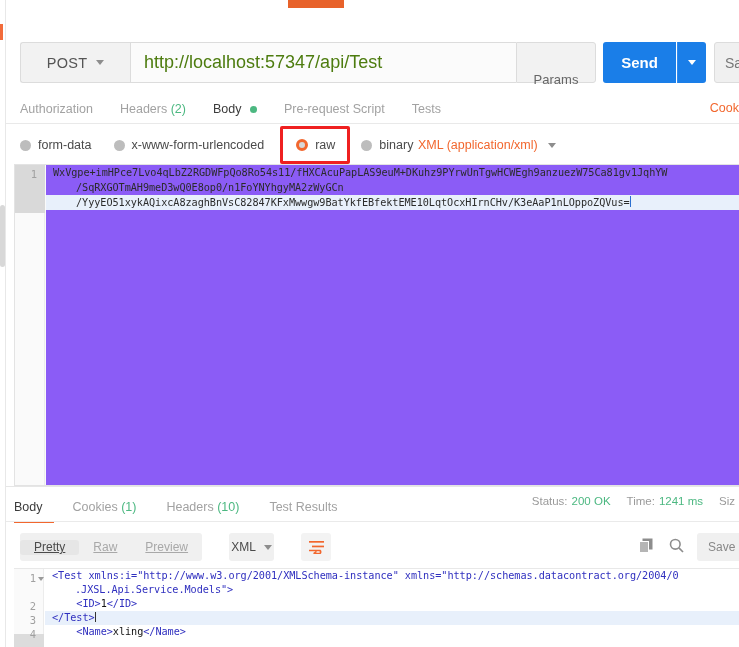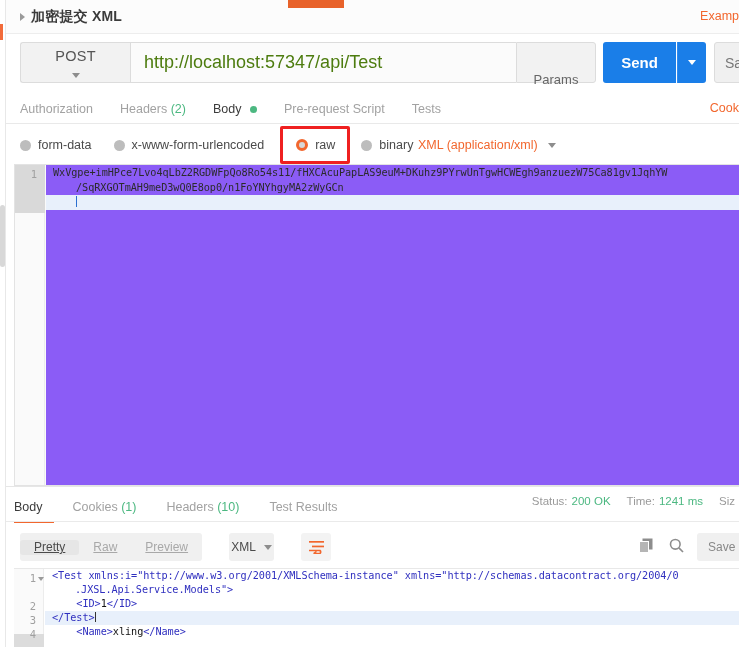--- a/index.html
+++ b/index.html
@@ -73,21 +73,20 @@
   }
   .method-box {
     width: 110px;
     background: #f2f2f2;
     border: 1px solid #dcdcdc;
     border-right: none;
     border-radius: 3px 0 0 3px;
     display: flex; align-items: center; justify-content: center;
     gap: 9px;
     cursor: pointer;
-    flex-direction: column;
   }
   .method-label { font-size: 14.5px; color: #555; letter-spacing: .3px; }
   .caret-down {
     width: 0; height: 0;
     border-top: 5px solid #8d8d8d;
     border-left: 4px solid transparent;
     border-right: 4px solid transparent;
   }
   .url-input {
     width: 386px;
@@ -429,27 +428,20 @@
 </head>
 <body>
 
 <div class="app">
 
   <div class="left-rail">
     <div class="left-rail-accent"></div>
     <div class="left-rail-thumb"></div>
   </div>
 
-  <div class="title-row">
-    <div class="title-wrap">
-      <span class="caret-right"></span>
-      <span class="req-title">加密提交 XML</span>
-    </div>
-    <div class="examples-link">Examp</div>
-  </div>
 
   <div class="url-bar">
     <div class="method-box">
       <span class="method-label">POST</span>
       <span class="caret-down"></span>
     </div>
     <div class="url-input">
       <span class="url-input-text">http://localhost:57347/api/Test</span>
     </div>
     <div class="params-box">
@@ -516,21 +508,21 @@
   </div>
 
   <div class="editor">
     <div class="gutter">
       <div class="gutter-active"></div>
       <div class="gutter-num">1</div>
     </div>
     <div class="code-area">
       <div class="code-line">WxVgpe+imHPce7Lvo4qLbZ2RGDWFpQo8Ro54s11/fHXCAcuPapLAS9euM+DKuhz9PYrwUnTgwHCWEgh9anzuezW75Ca81gv1JqhYW</div>
       <div class="code-line wrap2">/SqRXGOTmAH9meD3wQ0E8op0/n1FoYNYhgyMA2zWyGCn</div>
-      <div class="code-line wrap3 sel"><span class="caret-bar"></span></div>
+      <div class="code-line wrap3 sel"><span>/YyyEO51xykAQixcA8zaghBnVsC82847KFxMwwgw9BatYkfEBfektEME10LqtOcxHIrnCHv/K3eAaP1nLOppoZQVus=</span><span class="caret-bar"></span></div>
     </div>
   </div>
 
   <div class="resp-divider"></div>
 
   <div class="resp-tabs">
     <div class="resp-tab active">
       <span>Body</span>
     </div>
     <div class="resp-tab">

